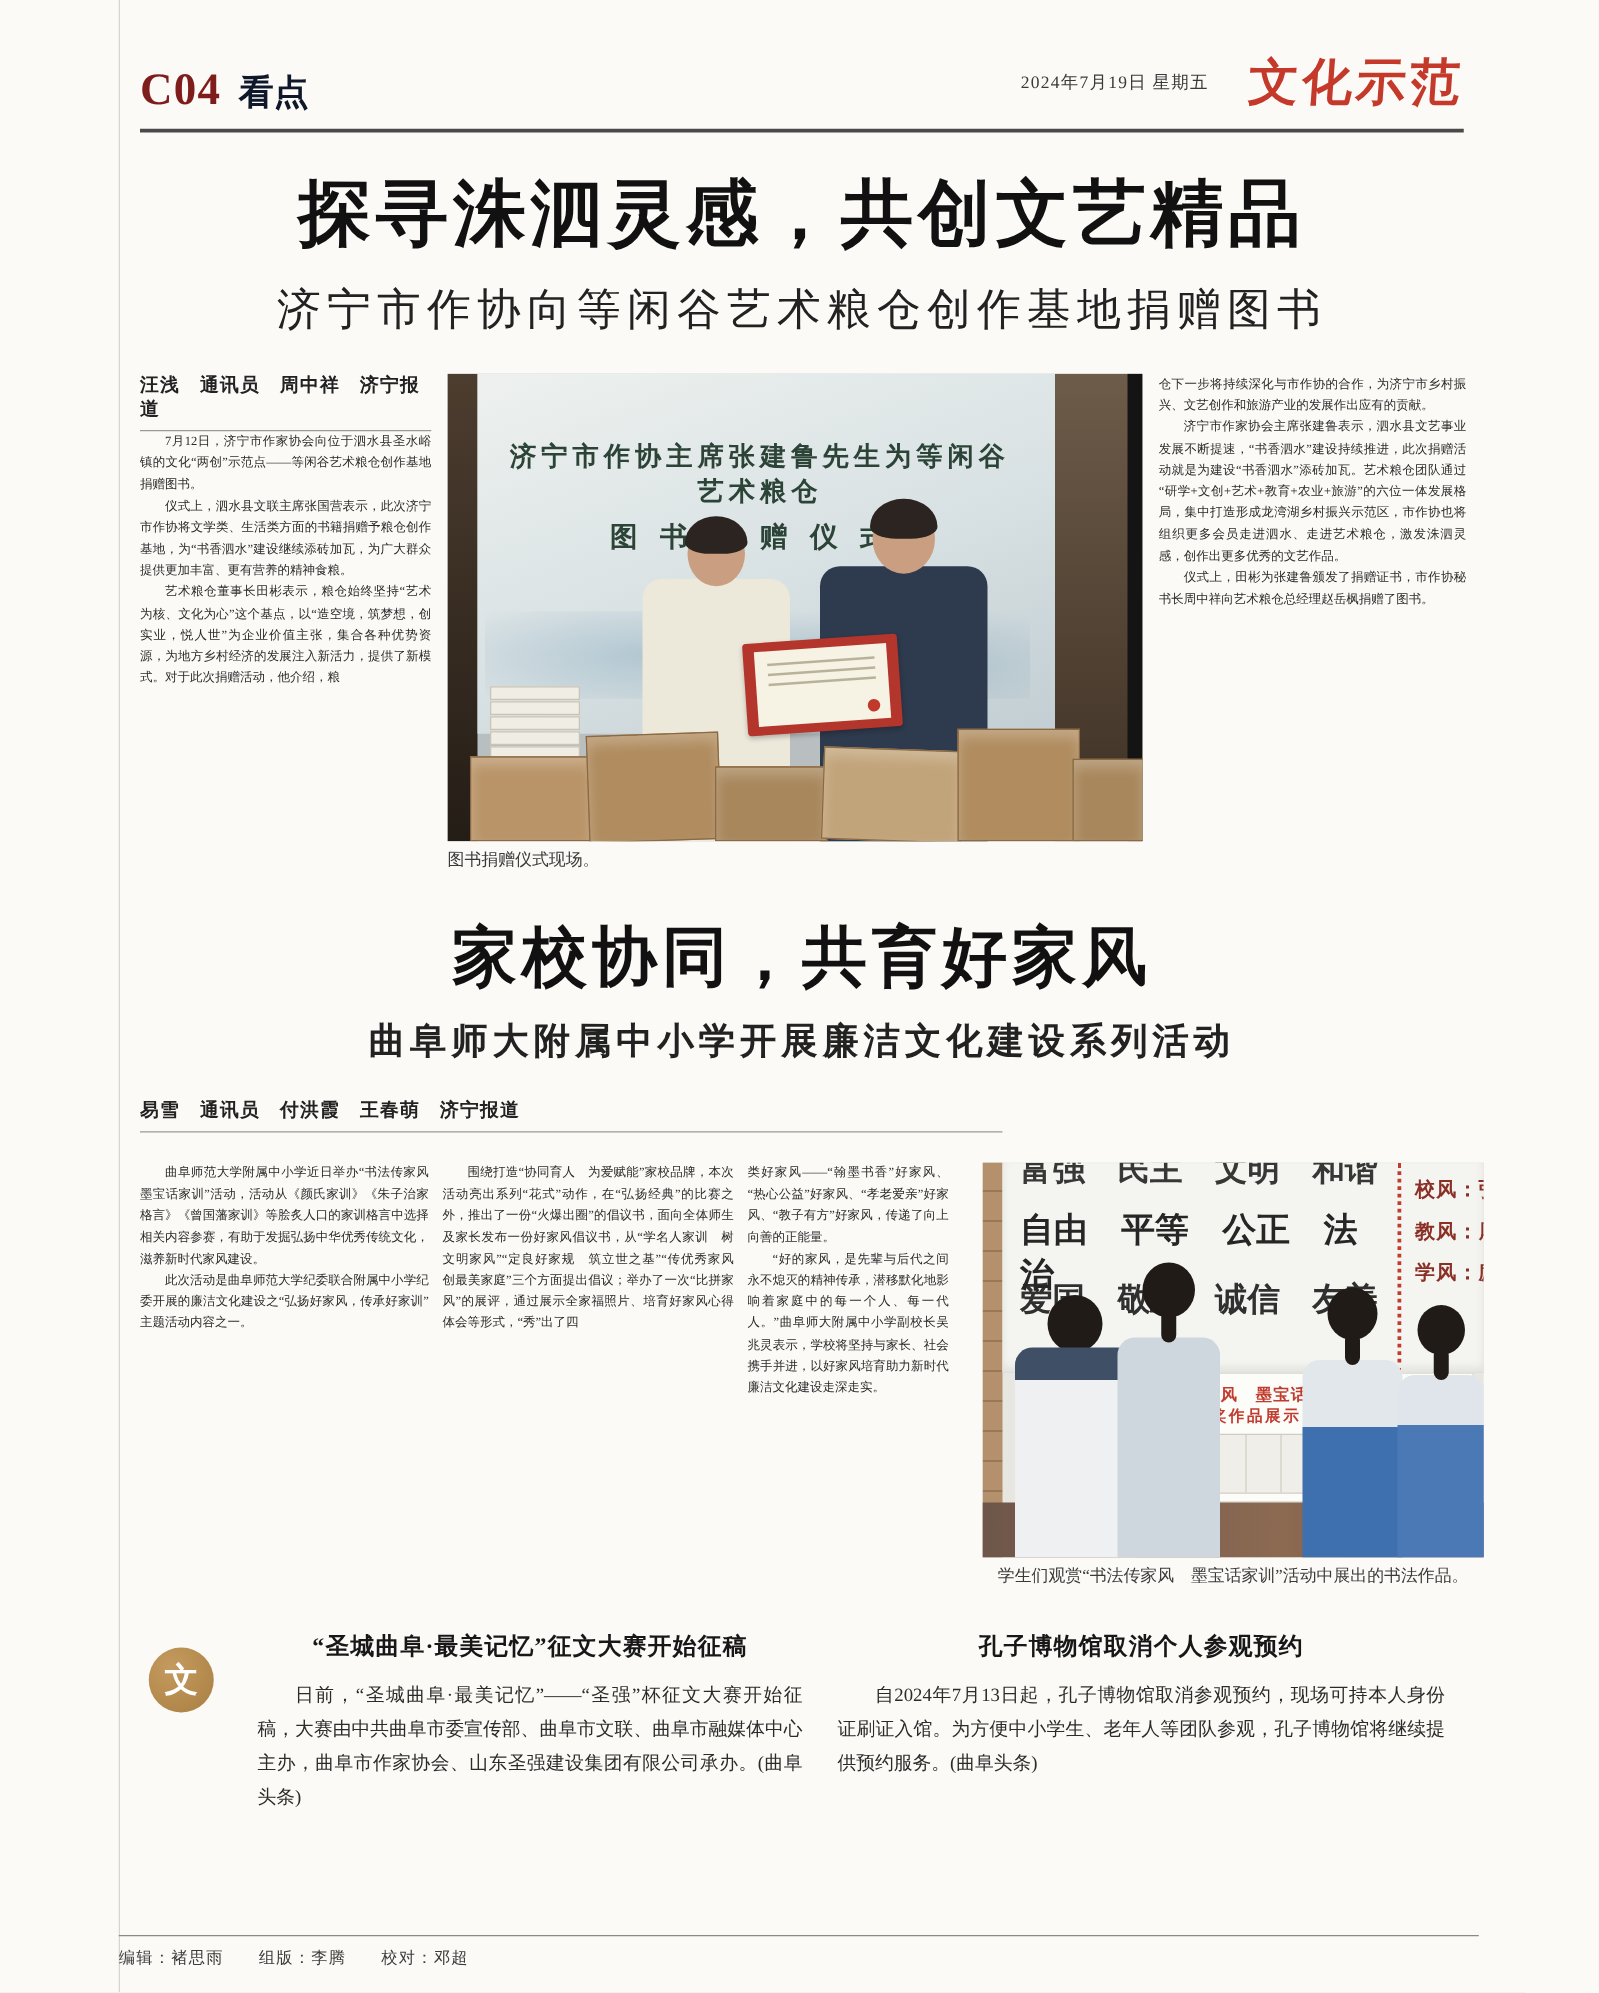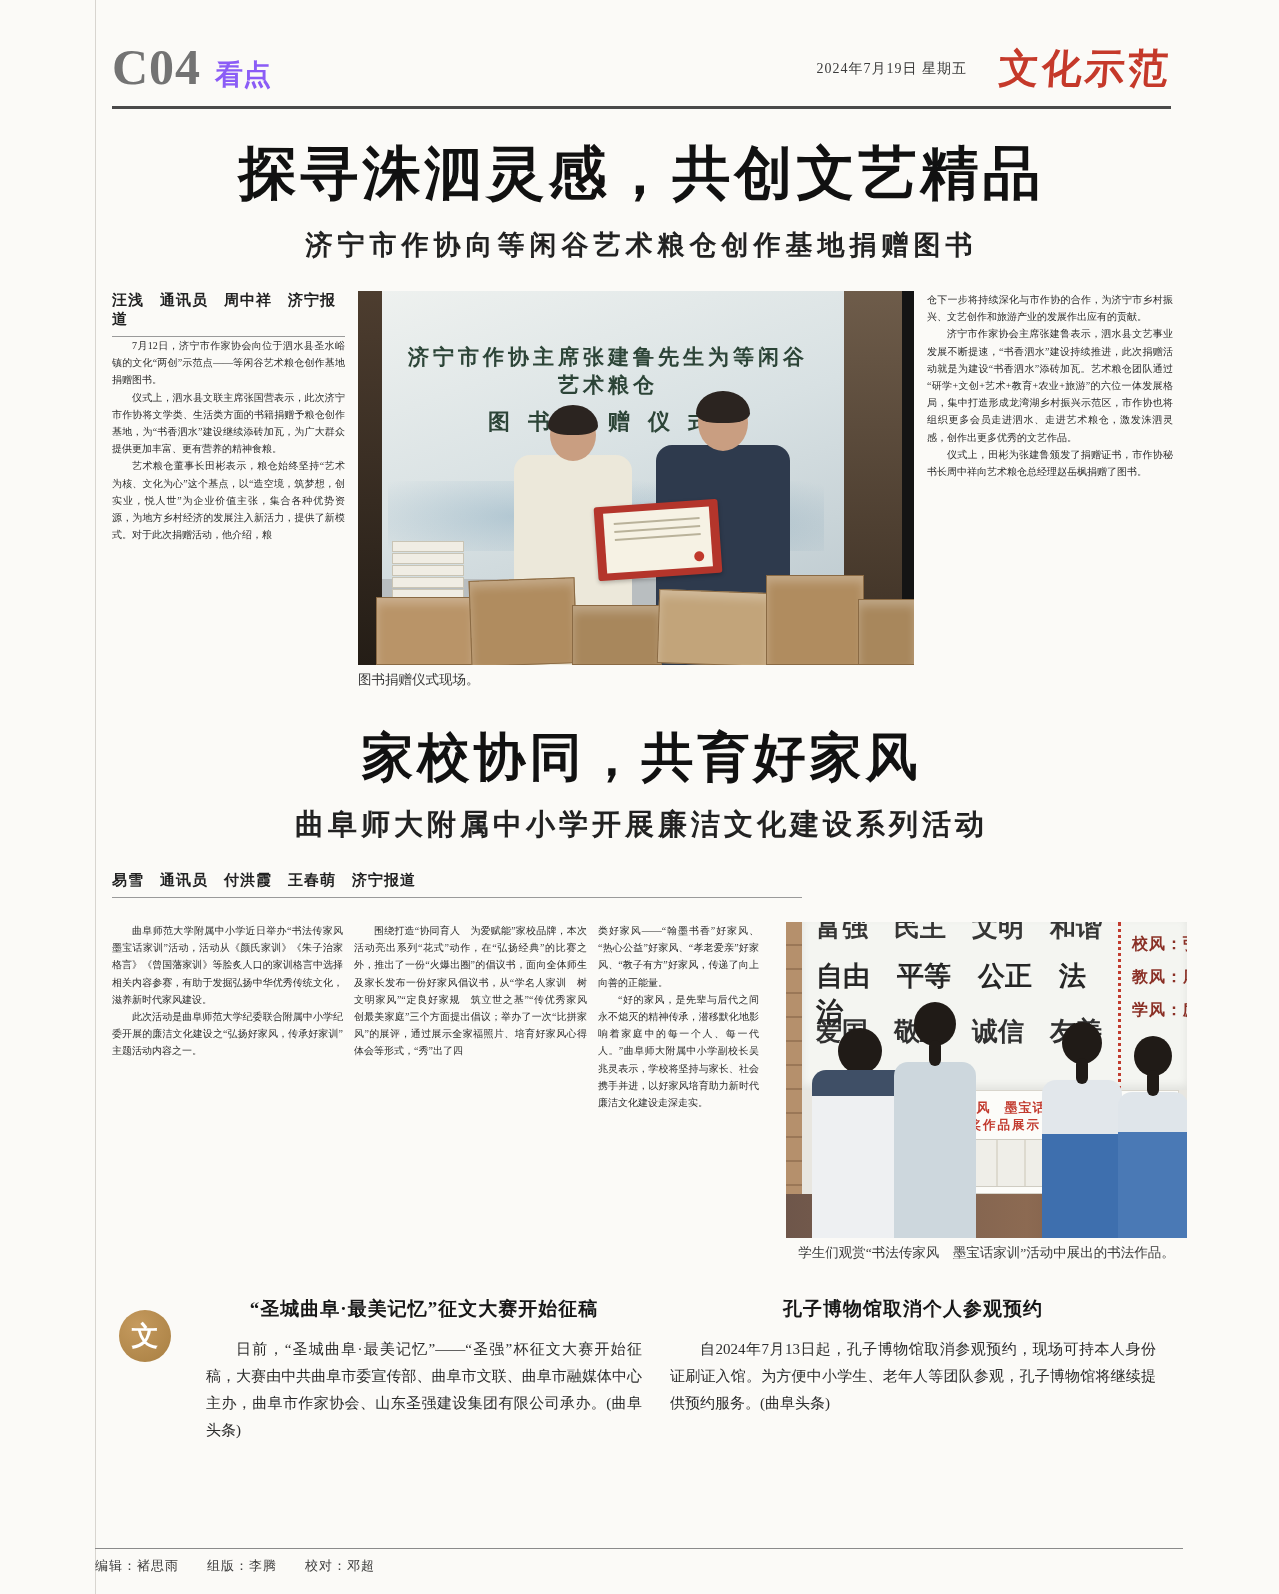--- a/index.html
+++ b/index.html
@@ -7,31 +7,31 @@
     position:relative;width:1279px;height:1594px;background:#fbfaf7;
     font-family:"Liberation Serif","DejaVu Serif",serif;color:#262626;
     overflow:hidden;margin:0 auto;
   }
   .sheet::before{content:"";position:absolute;left:95px;top:0;bottom:0;width:1px;background:#d8d5d0;}
   .content{position:absolute;left:112px;right:108px;top:0;}
 
   
   .masthead-row{display:flex;align-items:flex-end;justify-content:space-between;padding-top:38px;}
   .kicker{display:flex;align-items:baseline;gap:14px;}
-  .kicker .pageno{font-size:50px;font-weight:bold;letter-spacing:1px;color:#737373;}
-  .kicker .seclabel{font-size:28px;font-weight:bold;color:#8b5cf6;}
+  .kicker .pageno{font-size:36px;font-weight:bold;letter-spacing:1px;color:#7f1d1d;}
+  .kicker .seclabel{font-size:28px;font-weight:bold;color:#0f172a;}
   .mast-right{display:flex;align-items:center;gap:32px;}
   .dateline{font-size:14px;color:#3a3a3a;letter-spacing:1px;}
   .brand{font-size:40px;font-weight:bold;color:#c5392a;letter-spacing:3px;transform:skewX(-4deg);}
   .head-rule{height:3px;background:#4a4a4a;margin-top:10px;}
 
   
   .a1-head{margin-top:26px;text-align:center;}
   .a1-title{font-size:58px;font-weight:bold;letter-spacing:4px;color:#111;}
-  .a1-sub{margin-top:14px;font-size:27px;font-weight:700;letter-spacing:5px;color:#222;}
+  .a1-sub{margin-top:14px;font-size:35px;font-weight:400;letter-spacing:5px;color:#222;}
   .byline{font-size:15px;font-weight:bold;color:#222;letter-spacing:1px;padding-bottom:7px;border-bottom:1px solid #9a9a9a;}
   .a1-row{display:flex;gap:13px;margin-top:28px;}
   .a1-col-l{width:233px;flex:none;}
   .a1-col-r{width:246px;flex:none;}
   .a1-center{width:556px;flex:none;}
   .bodytext p{margin:0;padding:0;font-size:10px;line-height:1.72;text-align:justify;text-indent:2em;color:#2b2b2b;}
   .a1-col-l .bodytext{}
   .caption{font-size:13.5px;color:#3a3a3a;margin-top:6px;}
 
   

